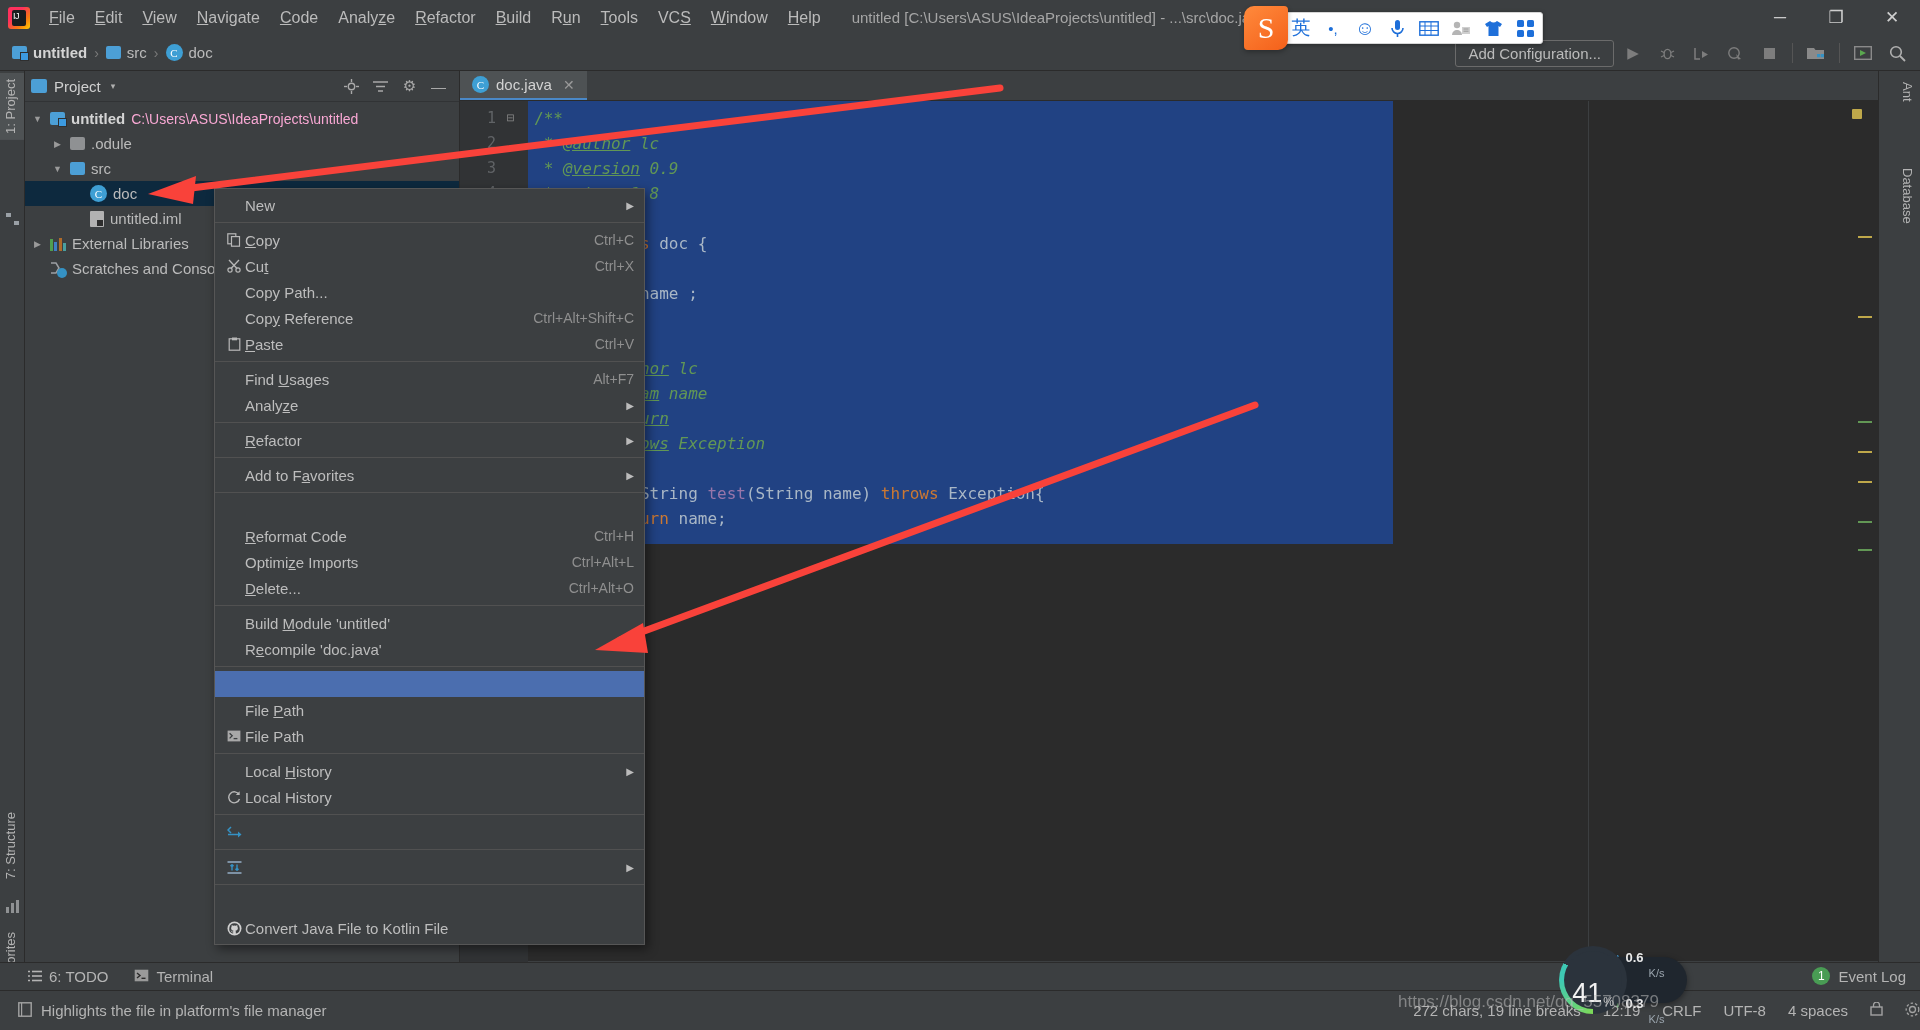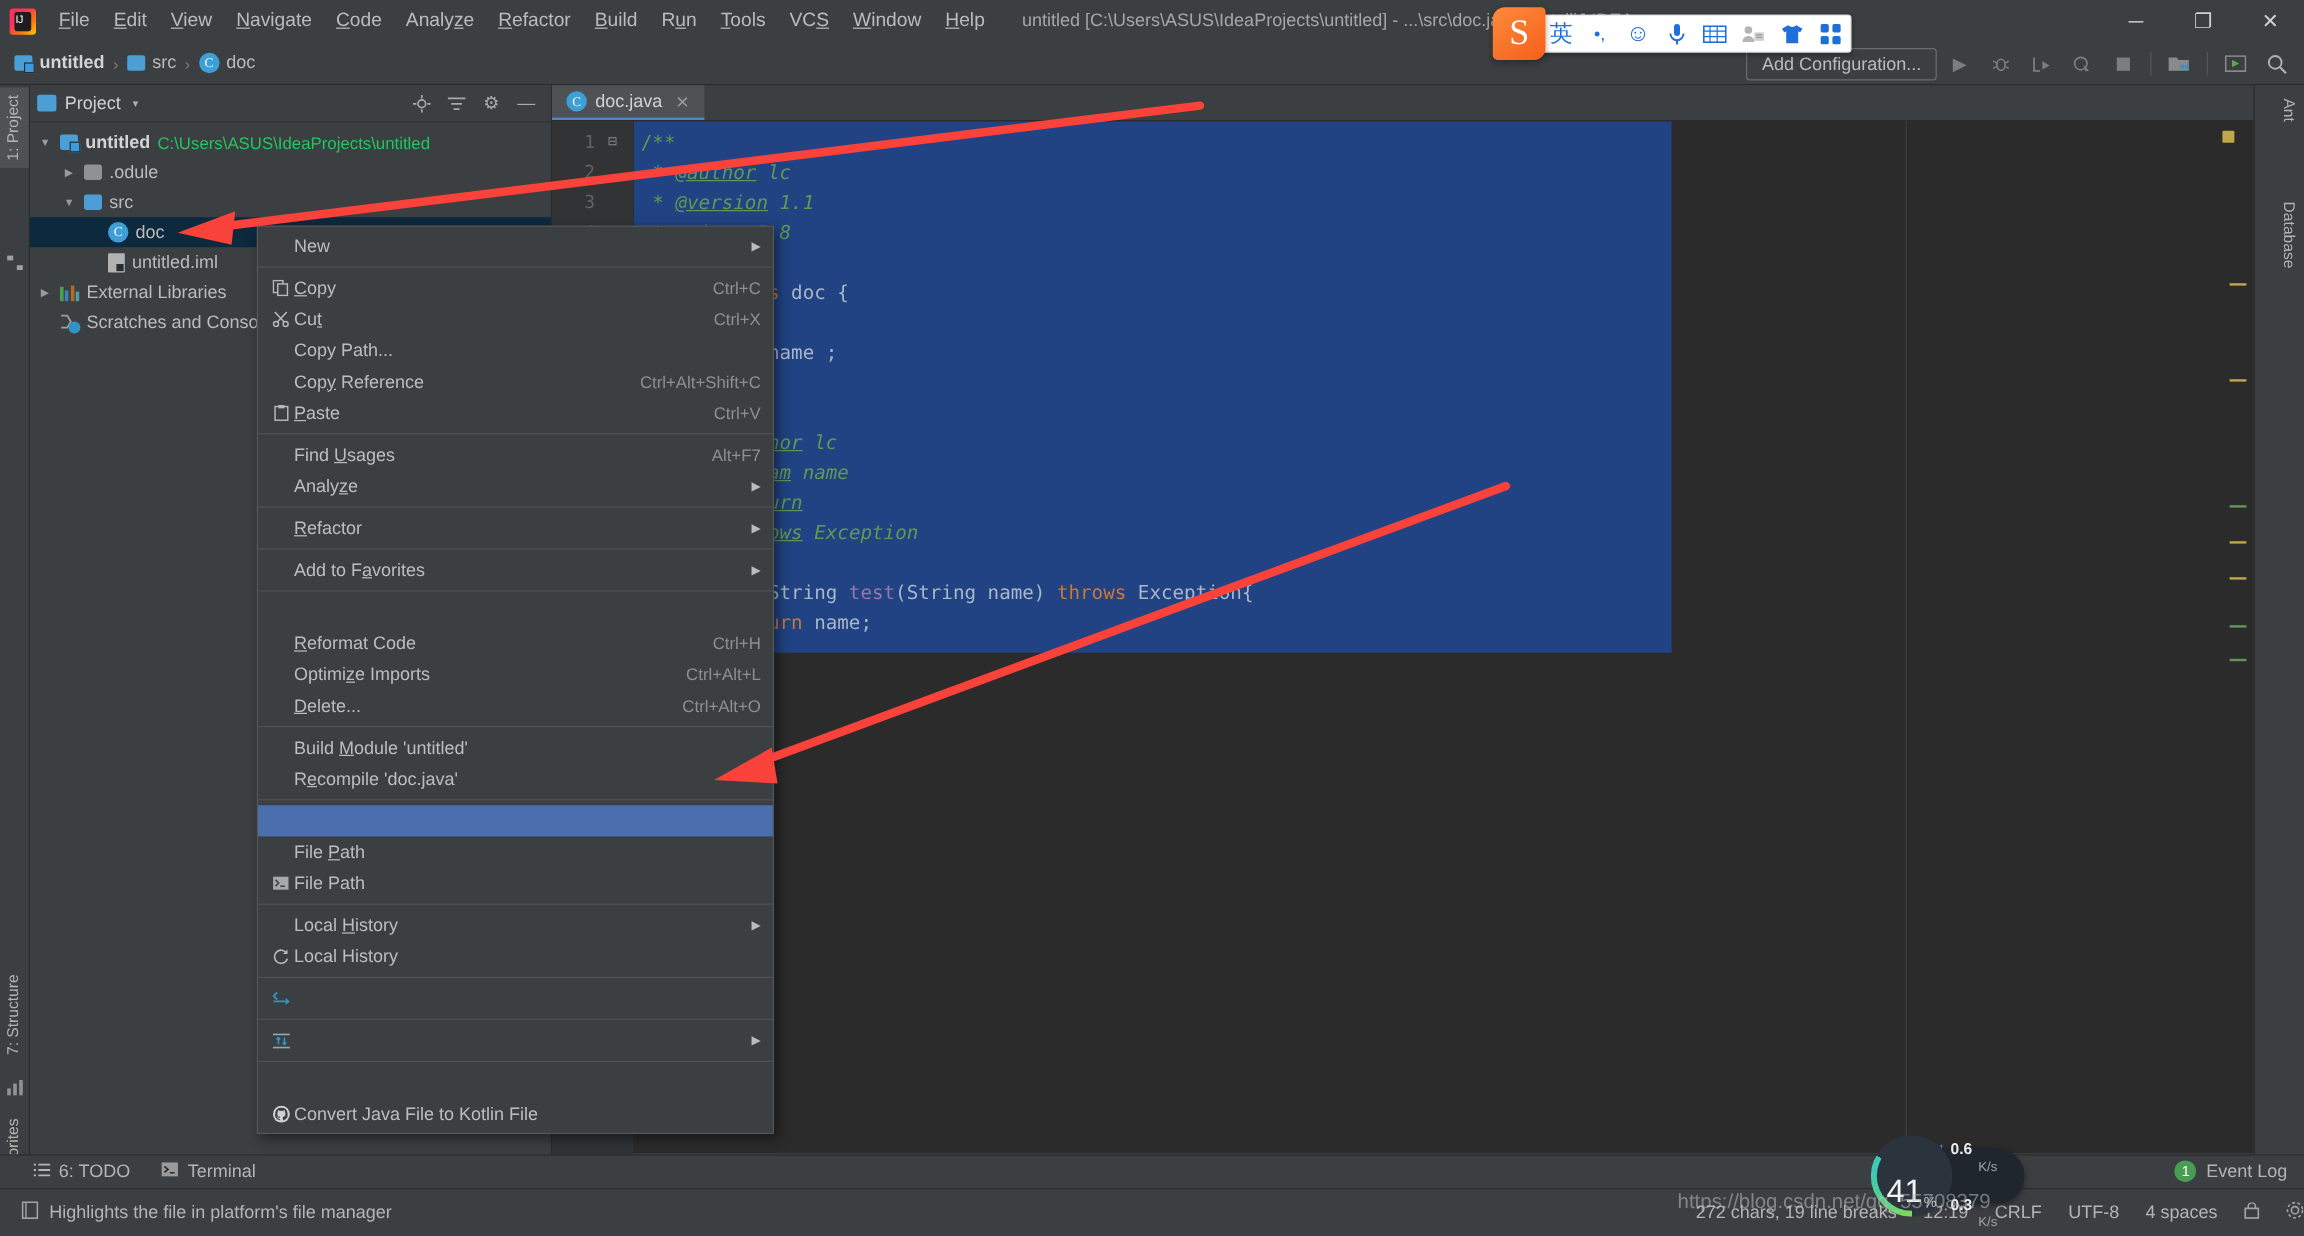--- a/index.html
+++ b/index.html
@@ -140,21 +140,21 @@
 
   .tree { padding-top: 4px; font-size: 15px; }
   .tnode {
     height: 25px; display: flex; align-items: center; gap: 6px; padding-left: 6px;
     color: #bbbbbb; white-space: nowrap;
   }
   .tnode.sel { background: #0d293e; }
   .tw { width: 13px; display: flex; align-items: center; justify-content: center;
         color: #9a9a9a; font-size: 9px; flex: none; }
   .tnode .tlabel.bold { font-weight: bold; color: #d4d4d4; }
-  .tnode .tpath { color: #22c55e; font-size: 14px; }
+  .tnode .tpath { color: #f9a8d4; font-size: 14px; }
   .ico-folder-gray { width: 15px; height: 13px; background: #8f9193; border-radius: 2px; flex: none; }
   .ico-iml {
     width: 14px; height: 16px; background: #b2b2b2; border-radius: 1px; flex: none; position: relative;
   }
   .ico-iml:after { content:""; position:absolute; right:1px; bottom:1px; width:6px; height:6px; background:#2d2d2d; }
   .ico-lib { width: 16px; height: 14px; flex: none; display: flex; gap: 1.5px; align-items: flex-end; }
   .ico-lib i { width: 3px; display: block; }
   .ico-scratch {
     width: 16px; height: 16px; flex: none; position: relative; color: #9ca0a4; font-size: 11px;
   }
@@ -591,21 +591,21 @@
       <div class="fold" style="top:210px;">▶</div>
       <div class="fold" style="top:285px;">▶</div>
       <div class="fold" style="top:310px;">▶</div>
       <div class="fold" style="top:335px;">▶</div>
     </div>
 
     <div class="code-surface">
       <div class="sel-block"></div>
       <div class="codeline" style="left:6px;  top:8px;"><span class="cm">/**</span></div>
       <div class="codeline" style="left:6px;  top:33px;"><span class="cm"> * </span><span class="cm-tag">@author</span><span class="cm-i"> lc</span></div>
-      <div class="codeline" style="left:6px;  top:58px;"><span class="cm"> * </span><span class="cm-tag">@version</span><span class="cm-i"> 1.1</span></div>
+      <div class="codeline" style="left:6px;  top:58px;"><span class="cm"> * </span><span class="cm-tag">@version</span><span class="cm-i"> 0.9</span></div>
       <div class="codeline" style="left:6px;  top:83px;"><span class="cm"> * </span><span class="cm-i">@since 1.8</span></div>
       <div class="codeline" style="left:6px;  top:108px;"><span class="cm"> */</span></div>
       <div class="codeline" style="left:6px;  top:133px;"><span class="kw">public class</span><span class="cls"> doc {</span></div>
       <div class="codeline" style="left:6px;  top:183px;"><span class="cls">    String name ;</span></div>
       <div class="codeline" style="left:6px;  top:233px;"><span class="cm">    /**</span></div>
       <div class="codeline" style="left:6px;  top:258px;"><span class="cm">     * </span><span class="cm-tag">@author</span><span class="cm-i"> lc</span></div>
       <div class="codeline" style="left:6px;  top:283px;"><span class="cm">     * </span><span class="cm-tag">@param</span><span class="cm-i"> name</span></div>
       <div class="codeline" style="left:6px;  top:308px;"><span class="cm">     * </span><span class="cm-tag">@return</span></div>
       <div class="codeline" style="left:6px;  top:333px;"><span class="cm">     * </span><span class="cm-tag">@throws</span><span class="cm-i"> Exception</span></div>
       <div class="codeline" style="left:6px;  top:358px;"><span class="cm">     */</span></div>

